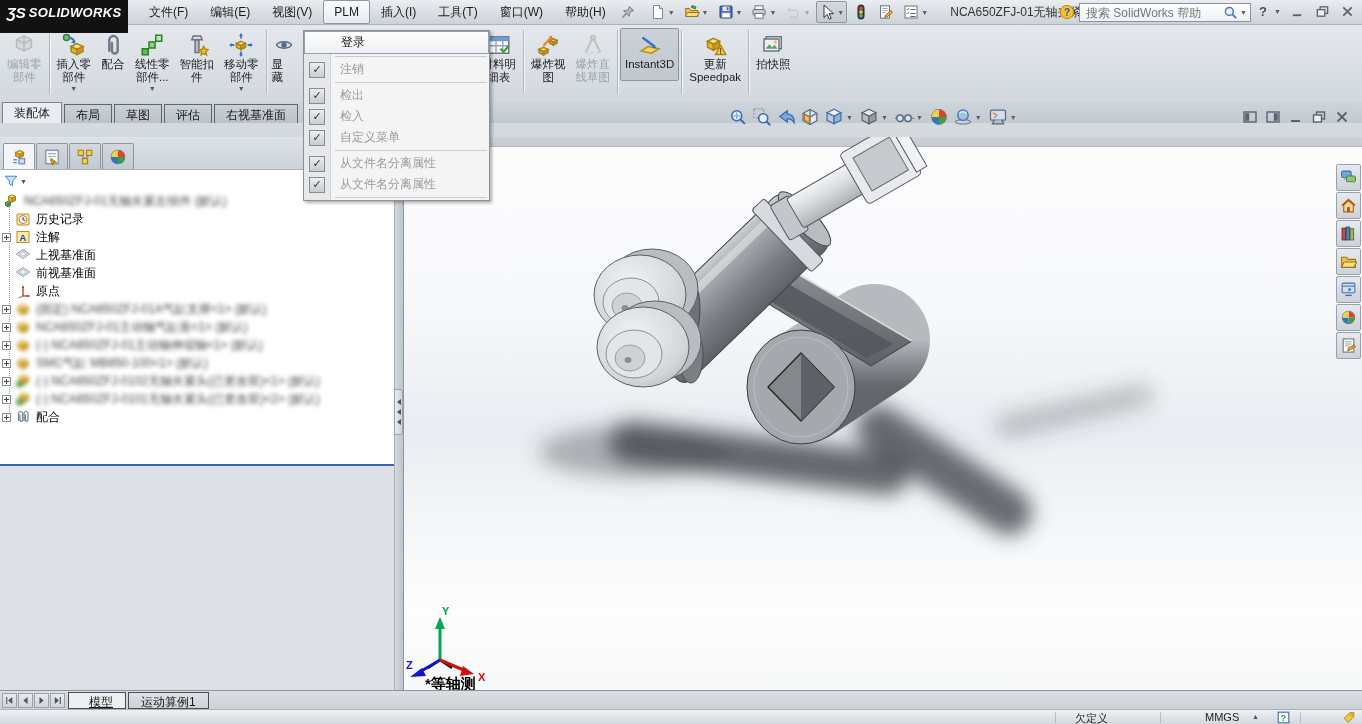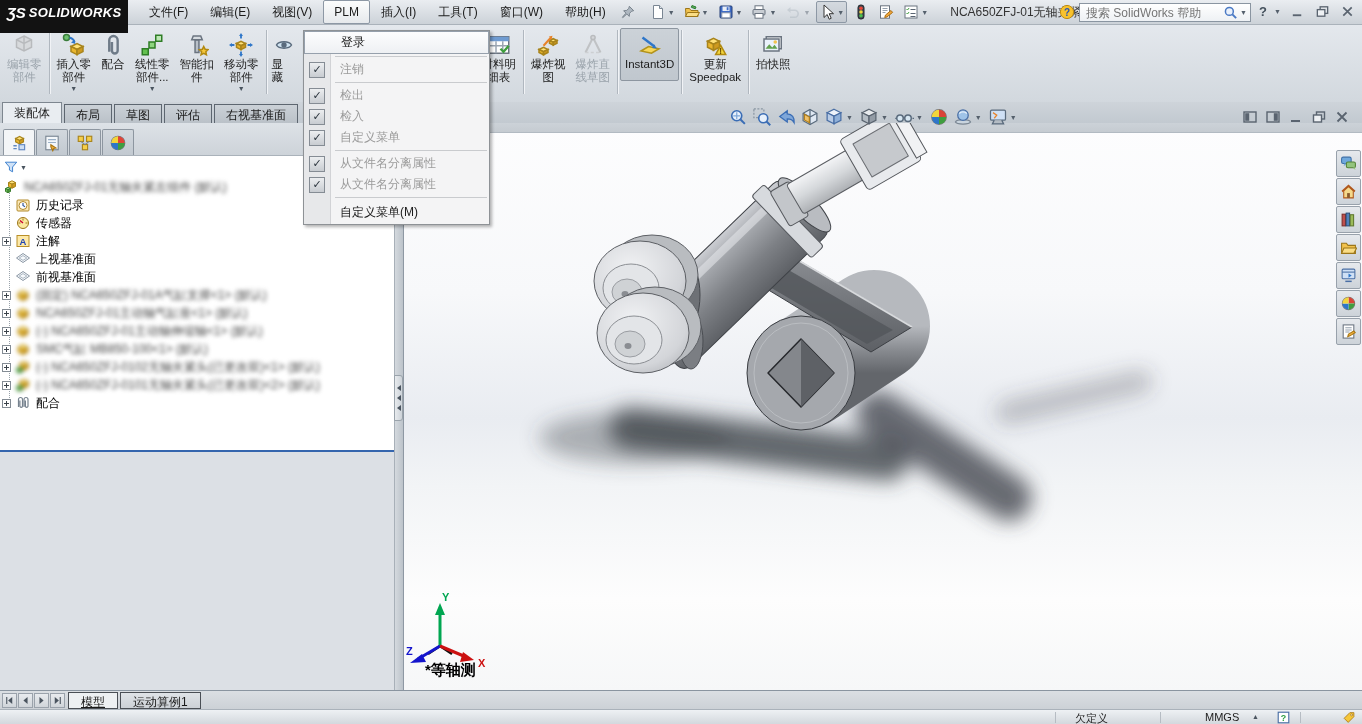--- a/index.html
+++ b/index.html
@@ -58,21 +58,21 @@
   .rbtn.narrow .rlabel { text-align:left; }
 
   
   #ribbon-tabs { position:absolute; left:0; top:102px; width:1362px; height:21px;
     background:linear-gradient(#ced4da,#c2c9d0); display:flex; align-items:flex-end; padding-left:2px; }
   .rtab { height:19px; padding:2px 11px 2px 11px; margin-right:2px; border:1px solid #5d6670; border-bottom:none;
     background:linear-gradient(#cbd1d7,#bac1c8); font-size:12px; white-space:nowrap; }
   .rtab.active { height:21px; background:#e9edf1; border-color:#7d868f; }
 
   
-  #content { position:absolute; left:0; top:123px; width:1362px; height:567px; }
+  #content { position:absolute; left:0; top:137px; width:1362px; height:567px; }
 
   #left-panel { position:absolute; left:0; top:0; width:394px; height:567px; background:#dde1e6; }
   #panel-tabs { height:33px; background:linear-gradient(#dde2e7,#cdd3d9); border-bottom:1px solid #aab2ba;
     display:flex; align-items:flex-end; padding:0 0 0 3px; }
   .ptab { width:32px; height:26px; margin-right:1px; border:1px solid #8d96a0; border-bottom:none; border-radius:2px 2px 0 0;
     background:linear-gradient(#d2d8de,#c2c9d0); display:flex; align-items:center; justify-content:center; }
   .ptab.active { background:#f3f5f7; }
   .ptab .icn { width:18px; height:18px; }
   #tree-area { position:absolute; left:0; top:33px; width:394px; height:294px; background:#fff; }
   #filter-row { height:22px; display:flex; align-items:center; padding-left:4px; }
@@ -126,21 +126,21 @@
 
   
   #bottom-bar { position:absolute; left:0; top:690px; width:1362px; height:19px;
     background:linear-gradient(#dbdfe3,#ccd1d6); border-top:1px solid #8a95a0; display:flex; align-items:center; padding-left:2px; }
   .navbtn { width:15px; height:15px; margin-right:1px; border:1px solid #9aa2ab;
     background:linear-gradient(#e8ebee,#d0d5da); display:flex; align-items:center; justify-content:center; }
   .navbtn .icn { width:11px; height:11px; }
   .btab { height:17px; padding:1px 12px; margin-left:2px; border:1px solid #4a4f55;
     background:linear-gradient(#dfe3e7,#ccd1d6); white-space:nowrap; }
   .btab.active { background:#edf0f2; }
-  .btab.active .btab-label { text-decoration:underline; }
+  .btab.active .btab-label { text-decoration:underline;margin-left:8px; }
 
   
   #statusbar { position:absolute; left:0; top:709px; width:1362px; height:15px;
     background:linear-gradient(#eef1f4,#d3d8dd); border-top:1px solid #aab2ba; font-size:11px; color:#222; }
   #statusbar .sb { position:absolute; top:1px; }
   #stat-sep1 { left:1055px; top:2px; width:1px; height:11px; background:#b6bcc3; position:absolute; }
   #stat-sep2 { left:1160px; top:2px; width:1px; height:11px; background:#b6bcc3; position:absolute; }
   #stat-sep3 { left:1300px; top:2px; width:1px; height:11px; background:#b6bcc3; position:absolute; }
   #stat-status { left:1075px; }
   #stat-units { left:1205px; }
@@ -616,29 +616,20 @@
             <div class="trow">
               <span class="tind"></span>
               <span class="ticon"><span class="icn" style="width: 16px; height: 16px;"><svg viewBox="0 0 16 16">
                     <rect x="2" y="3" width="12" height="11" rx="1" fill="#fce9b8" stroke="#b28a2a"></rect>
                     <circle cx="8" cy="8.5" r="4" fill="#fff" stroke="#b28a2a"></circle>
                     <path d="M8 6v2.5l2 1.2" fill="none" stroke="#355a9e" stroke-width="1.2"></path>
                   </svg></span></span>
               <span class="tlabel">历史记录</span>
             </div>
             <div class="trow">
-              <span class="tind"></span>
-              <span class="ticon"><span class="icn" style="width: 16px; height: 16px;"><svg viewBox="0 0 16 16">
-                    <circle cx="8" cy="8" r="5.5" fill="#fbe9a0" stroke="#9c7619"></circle>
-                    <path d="M8 8L5 5.5" stroke="#c03" stroke-width="1.4"></path>
-                    <path d="M3.5 8h2M8 3.5v2M12.5 8h-2" stroke="#9c7619"></path>
-                  </svg></span></span>
-              <span class="tlabel">传感器</span>
-            </div>
-            <div class="trow">
               <span class="texp"></span>
               <span class="ticon"><span class="icn" style="width: 16px; height: 16px;"><svg viewBox="0 0 16 16">
                     <rect x="2" y="2.5" width="12" height="11" fill="#fde9a8" stroke="#b98f28"></rect>
                     <text x="8" y="11.5" text-anchor="middle" font-size="9.5" font-weight="bold" fill="#2145b5">A</text>
                   </svg></span></span>
               <span class="tlabel">注解</span>
             </div>
             <div class="trow">
               <span class="tind"></span>
               <span class="ticon"><span class="icn" style="width: 16px; height: 16px;"><svg viewBox="0 0 16 16">
@@ -647,20 +638,31 @@
                   </svg></span></span>
               <span class="tlabel">上视基准面</span>
             </div>
             <div class="trow">
               <span class="tind"></span>
               <span class="ticon"><span class="icn" style="width: 16px; height: 16px;"><svg viewBox="0 0 16 16">
                     <path d="M8 2.5l6.5 4.5L8 11.5 1.5 7z" fill="#eef3f9" fill-opacity=".5" stroke="#8a96a3"></path>
                     <path d="M8 4.6l3.8 2.4L8 9.4 4.2 7z" fill="none" stroke="#aab5c0"></path>
                   </svg></span></span>
               <span class="tlabel">前视基准面</span>
+            </div>
+            <div class="trow">
+              <span class="tind"></span>
+              <span class="ticon"><span class="icn" style="width: 16px; height: 16px;"><svg viewBox="0 0 16 16">
+                    <path d="M8 13V4" stroke="#c22" stroke-width="1.3"></path>
+                    <path d="M8 2L6.8 5h2.4z" fill="#c22"></path>
+                    <path d="M8 13h5" stroke="#c22" stroke-width="1.3"></path>
+                    <path d="M15.5 13l-3-1.2v2.4z" fill="#c22"></path>
+                    <path d="M8 13L3.5 15" stroke="#888" stroke-width="1.2"></path>
+                  </svg></span></span>
+              <span class="tlabel">原点</span>
             </div>
             <div class="trow blur-all">
               <span class="texp"></span>
               <span class="ticon"><span class="icn" style="width: 16px; height: 16px;"><svg viewBox="0 0 16 16">
                     <path d="M3 6l5-2.8L13 6 8 8.8z" fill="#ffe27a" stroke="#a8841c"></path>
                     <path d="M3 6v5l5 2.8v-5z" fill="#eab62e" stroke="#a8841c"></path>
                     <path d="M13 6v5l-5 2.8v-5z" fill="#cf9a1f" stroke="#a8841c"></path>
                   </svg></span></span>
               <span class="tlabel">(固定) NCA650ZFJ-01A气缸支撑&lt;1&gt; (默认)</span>
             </div>
@@ -1087,24 +1089,20 @@
           <div class="mcheck">✓</div>
         </div>
         <div class="mcontent">从文件名分离属性</div>
       </div>
       <div class="mrow sep">
         <div class="mgut"></div>
         <div class="mcontent">
           <div class="mline"></div>
         </div>
       </div>
-      <div class="mrow last">
-        <div class="mgut"></div>
-        <div class="mcontent">自定义菜单(M)</div>
-      </div>
     </div>
 
   <div id="bottom-bar">
       <div class="navbtn">
         <span class="icn" style="width: 11px; height: 11px;">
           <svg viewBox="0 0 16 16">
             <path d="M4 3v10" stroke="#4a545f" stroke-width="1.6"></path>
             <path d="M12 3L6 8l6 5z" fill="#4a545f"></path>
           </svg>
         </span>

